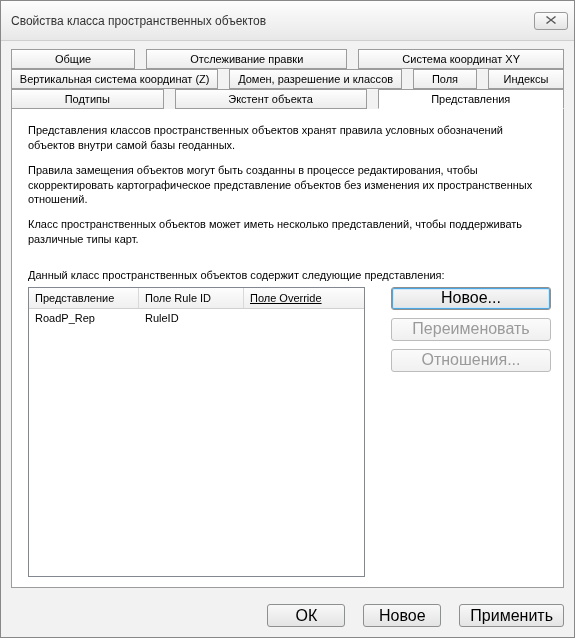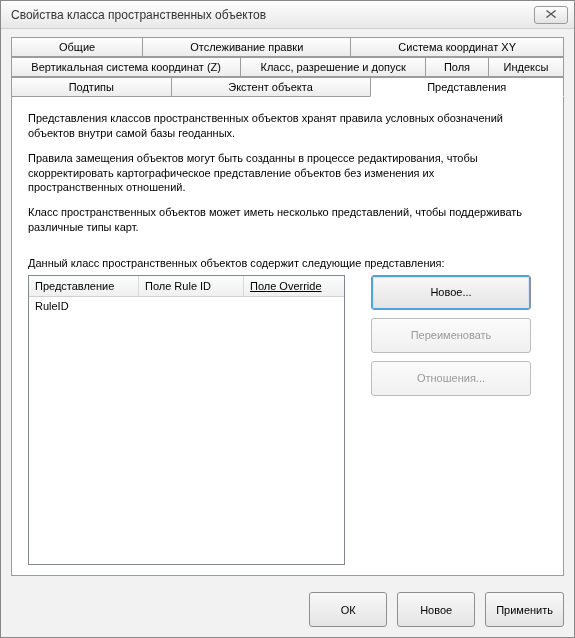--- a/index.html
+++ b/index.html
@@ -14,21 +14,21 @@
   .window {
     width: 575px;
     height: 638px;
     border: 1px solid #888;
     background: linear-gradient(#f6f6f6,#eaeaea 28px,#f2f2f2 28px);
     position: relative;
     display: flex;
     flex-direction: column;
   }
   .titlebar {
-    height: 28px;
+    height: 40px;
     display: flex;
     align-items: center;
     padding: 0 6px 0 10px;
     background: linear-gradient(#fdfdfd,#e8e8e8);
     border-bottom: 1px solid #cfcfcf;
   }
   .titlebar .title {
     flex: 1;
     font-size: 12px;
     color: #333;
@@ -51,21 +51,21 @@
     display: flex;
     flex-direction: column;
     overflow: hidden;
   }
   .tabrows {
     margin-bottom: 0;
   }
   .tabrow {
     display: flex;
     width: 100%;
-    gap: 0;
+    gap: 12px;
   }
   .tab {
     flex: 1 1 auto;
     text-align: center;
     padding: 3px 6px;
     border: 1px solid #9c9c9c;
     border-bottom: 1px solid #9c9c9c;
     background: linear-gradient(#fefefe,#ececec);
     font-size: 11px;
     white-space: nowrap;
@@ -76,21 +76,21 @@
   .tab.active {
     background: #fff;
     border-bottom: 1px solid #fff;
     z-index: 2;
   }
   .tabpage {
     border: 1px solid #9c9c9c;
     border-top: none;
     flex: 1;
     background: #fff;
-    padding: 14px 32px 10px 16px;
+    padding: 14px 12px 10px 16px;
     display: flex;
     flex-direction: column;
     overflow: hidden;
   }
   .desc p {
     margin: 0 0 10px 0;
     line-height: 1.35;
   }
   .list-label {
     margin: 12px 0 6px 0;
@@ -133,44 +133,44 @@
     white-space: nowrap;
     overflow: hidden;
   }
   .side-buttons {
     width: 160px;
     display: flex;
     flex-direction: column;
     gap: 8px;
   }
   .btn {
-    height: 35px;
+    height: 23px;
     border: 1px solid #8e8f8f;
     border-radius: 3px;
     background: linear-gradient(#f8f8f8,#e4e4e4);
-    font-size: 11px;
+    font-size: 16px;
     display: flex;
     align-items: center;
     justify-content: center;
     padding: 0 10px;
     min-width: 78px;
   }
   .btn.default {
     box-shadow: 0 0 0 1px #4ea6e0 inset, 0 0 0 2px #cfe8f9 inset;
   }
   .btn.disabled {
     color: #9a9a9a;
     border-color: #bcbcbc;
     background: linear-gradient(#fbfbfb,#f0f0f0);
   }
   .footer {
     padding: 8px 10px 10px 0;
     display: flex;
     justify-content: flex-end;
-    gap: 10px;
+    gap: 18px;
   }
 </style>
 </head>
 <body>
 
 <div class="window">
   <div class="titlebar">
     <div class="title">Свойства класса пространственных объектов</div>
     <div class="closebtn">
       <span>
@@ -183,21 +183,21 @@
 
   <div class="content">
     <div class="tabrows">
       <div class="tabrow">
         <div class="tab">Общие</div>
         <div class="tab">Отслеживание правки</div>
         <div class="tab">Система координат XY</div>
       </div>
       <div class="tabrow">
         <div class="tab">Вертикальная система координат (Z)</div>
-        <div class="tab">Класс, разрешение и допуск</div>
+        <div class="tab">Домен, разрешение и классов</div>
         <div class="tab" style="flex:0 0 64px">Поля</div>
         <div class="tab" style="flex:0 0 76px">Индексы</div>
       </div>
       <div class="tabrow">
         <div class="tab">Подтипы</div>
         <div class="tab">Экстент объекта</div>
         <div class="tab active">Представления</div>
       </div>
     </div>
 
@@ -210,20 +210,21 @@
       <div class="list-label">Данный класс пространственных объектов содержит следующие представления:</div>
 
       <div class="body-row">
         <div class="listview">
           <div class="lv-header">
             <div class="lv-col lv-c1">Представление</div>
             <div class="lv-col lv-c2">Поле Rule ID</div>
             <div class="lv-col lv-c3">Поле Override</div>
           </div>
           <div class="lv-row">
+            <div class="lv-cell lv-c1">RoadP_Rep</div>
             <div class="lv-cell lv-c2">RuleID</div>
           </div>
         </div>
 
         <div class="side-buttons">
           <div class="btn default">Новое...</div>
           <div class="btn disabled">Переименовать</div>
           <div class="btn disabled">Отношения...</div>
         </div>
       </div>

